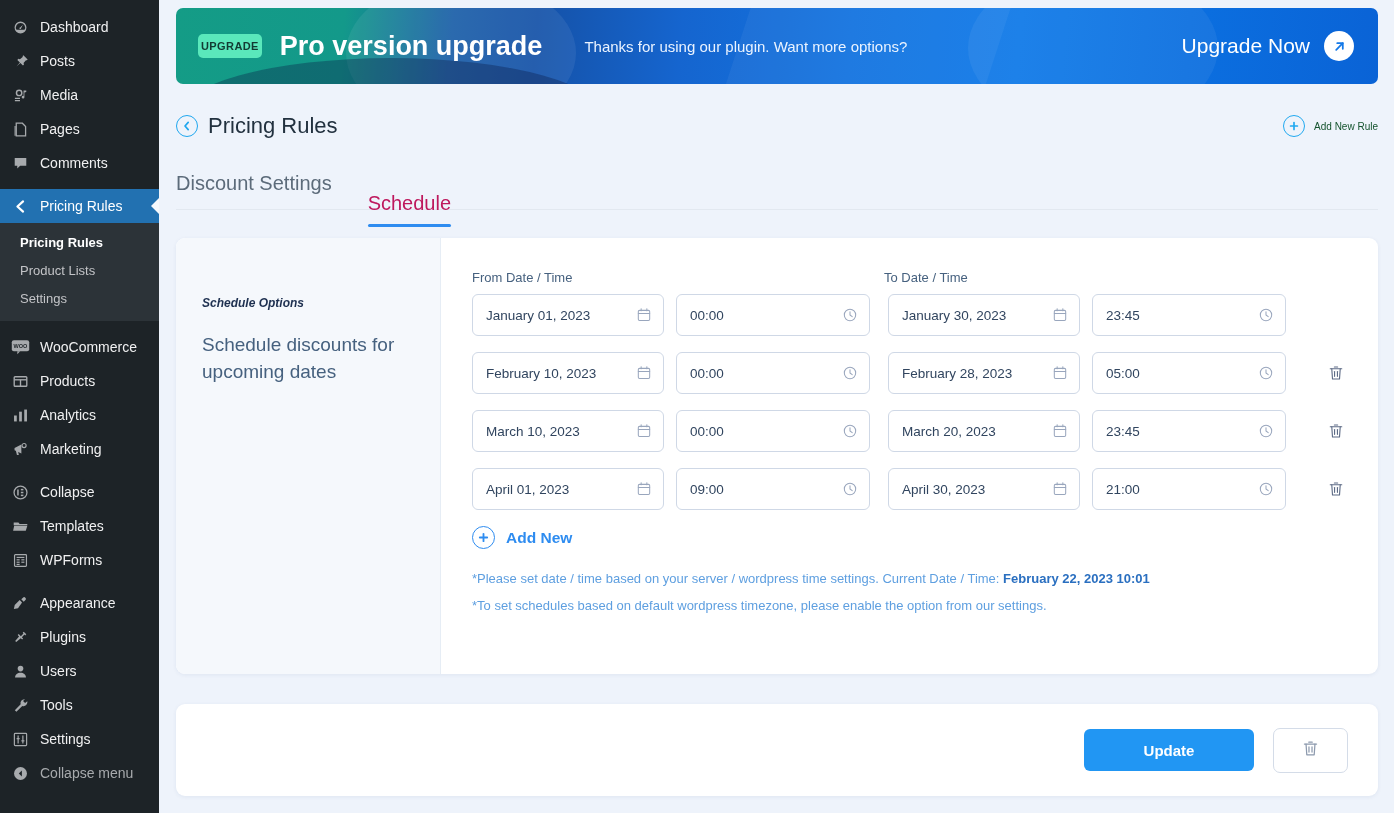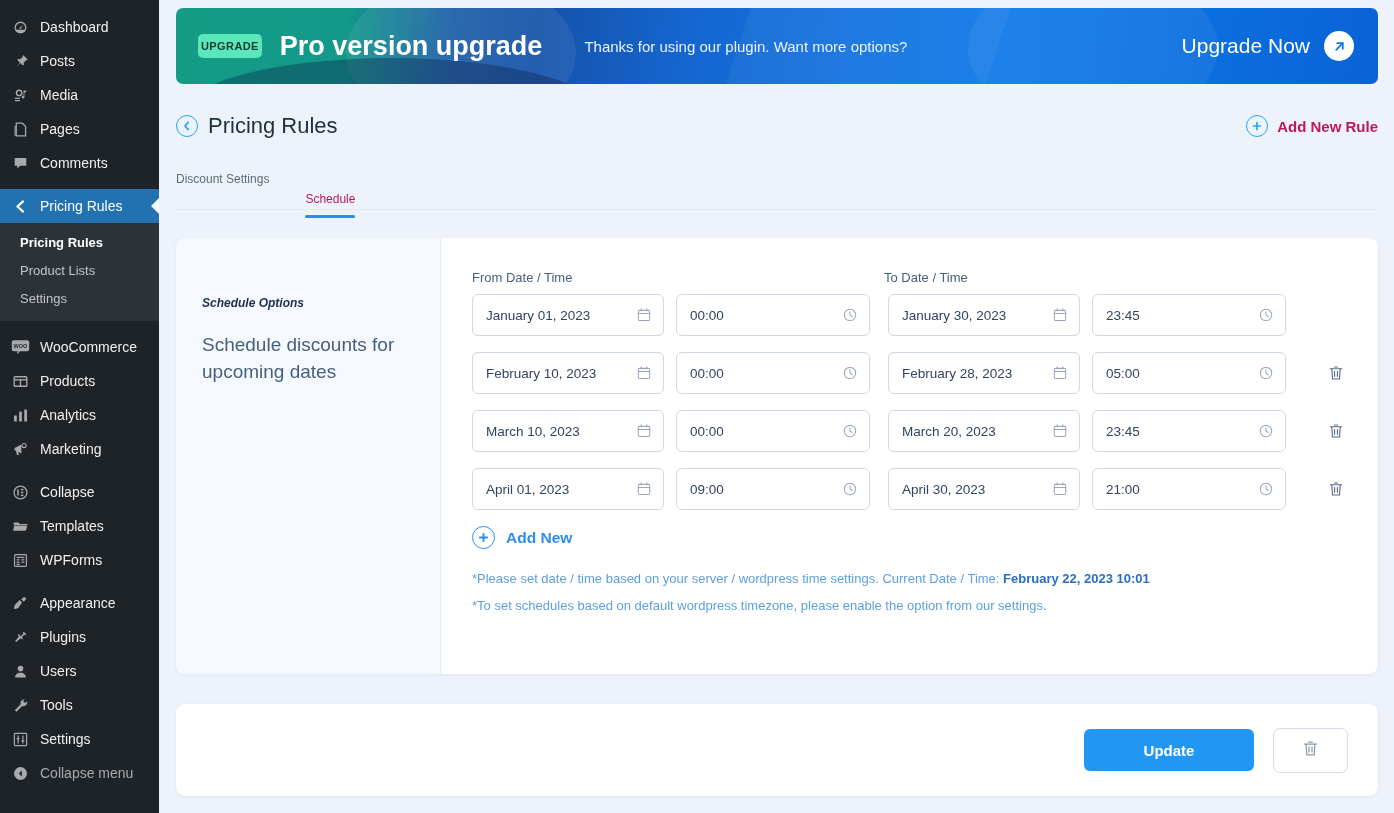--- a/index.html
+++ b/index.html
@@ -100,30 +100,30 @@
   #page-title{ margin-left:10px; font-size:22px; color:#22313f; font-weight:400; }
   .add-rule{
     margin-left:auto; display:flex; align-items:center; gap:9px; cursor:pointer;
   }
   .plus-circle{
     width:22px; height:22px; border-radius:50%;
     border:1.7px solid #21a9f0; color:#21a9f0;
     display:flex; align-items:center; justify-content:center;
     font-size:16px; line-height:1;
   }
-  .add-rule-label{ font-size:15px; color:#be185d;font-weight:bold; }
+  .add-rule-label{ font-size:10px; color:#14532d; }
 
   
   #tabs{
     position:absolute; left:17px; top:172px; width:1202px; height:38px;
     border-bottom:1px solid #e2e8f0;
     display:flex; align-items:flex-start; gap:36px;
   }
   .tab{
-    font-size:12px; color:#5c6b7a; padding-bottom:11px; cursor:pointer;
+    font-size:20px; color:#5c6b7a; padding-bottom:11px; cursor:pointer;
     position:relative; top:0;
   }
   .tab.active{ color:#be185d;margin-top:20px; }
   .tab.active:after{
     content:""; position:absolute; left:0; right:0; bottom:-1px; height:3px;
     background:#2e8cf0; border-radius:2px;
   }
 
   
   #content-card{

